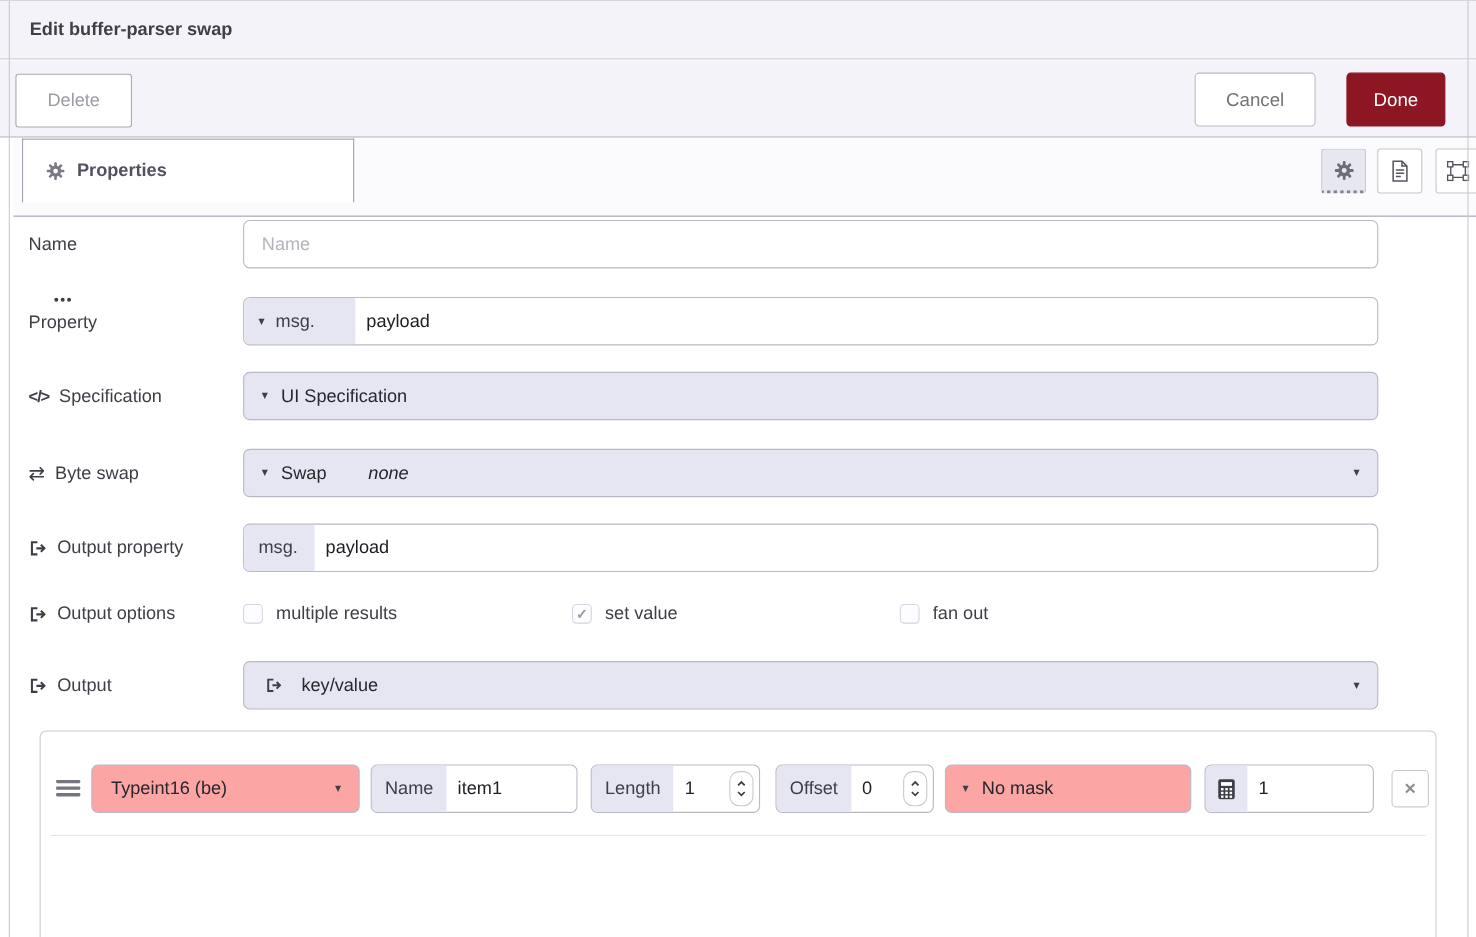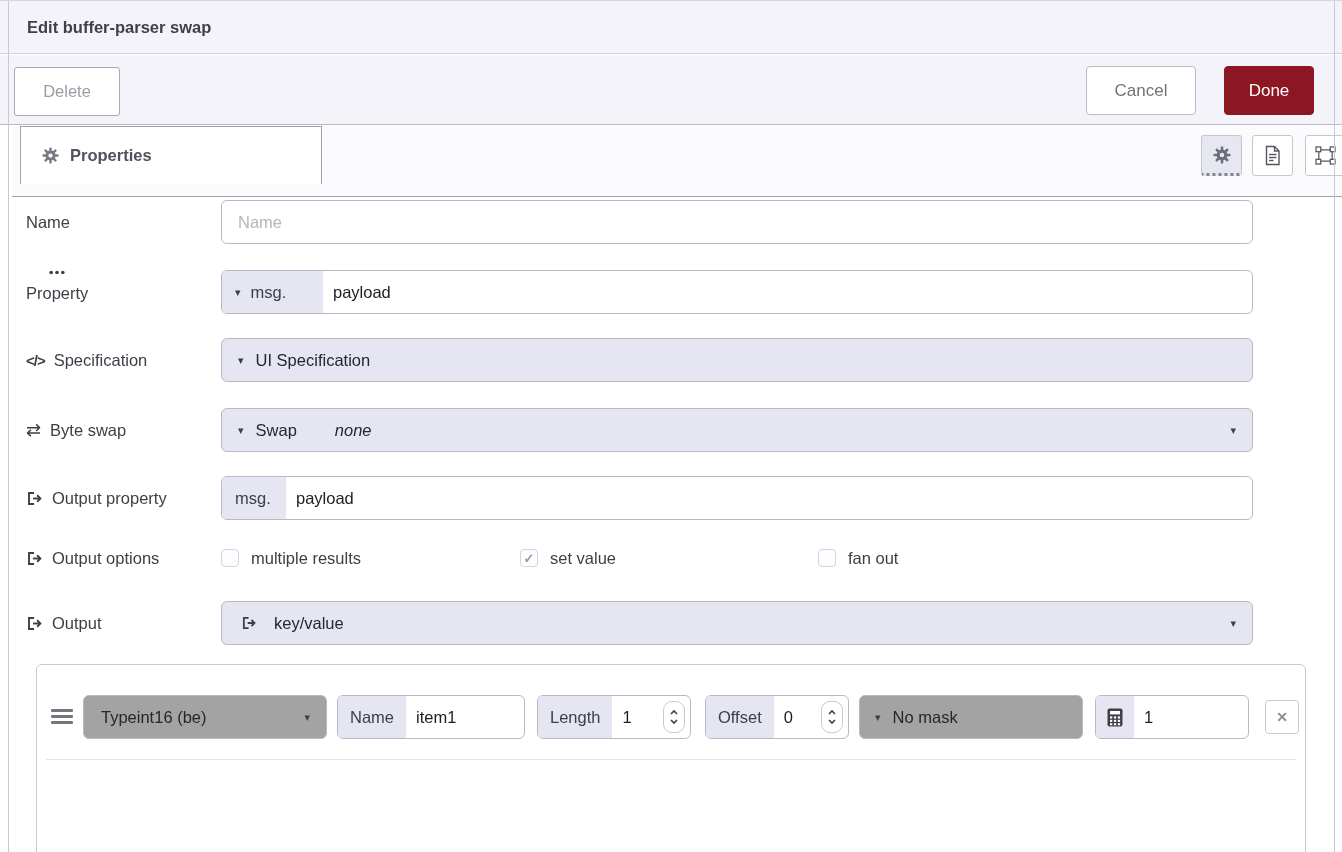--- a/index.html
+++ b/index.html
@@ -104,21 +104,21 @@
     border:1px solid #cacad2; border-radius:6px; background:#fff;
   }
   .item-sep { position:absolute; left:9px; right:9px; top:94px; height:1px; background:#e4e4e9; }
   .drag-handle { position:absolute; left:14px; top:44px; width:22px; cursor:grab; }
   .drag-handle .bar { height:2.5px; background:#76767e; border-radius:1px; margin-bottom:3.5px; }
   .cell {
     position:absolute; top:30px; height:44px;
     border:1px solid #b9b9c5; border-radius:6px; background:#fff;
     display:flex; align-items:center; overflow:hidden; font-size:16.5px; color:#26262c;
   }
-  .cell.lav { background:#a3a3a3; cursor:pointer; }
+  .cell.lav { background:#fca5a5; cursor:pointer; }
   .cell .cell-label {
     align-self:stretch; display:flex; align-items:center; background:#e6e6f2;
     padding:0 12px; color:#3e3e47; white-space:nowrap;
   }
   .spinner {
     width:22px; height:32px; margin-right:5px; margin-left:auto; flex:none;
     border:1px solid #c9c9d3; border-radius:9px; background:#fff;
     display:flex; flex-direction:column; align-items:center; justify-content:center; cursor:pointer;
   }
   .xbtn {

